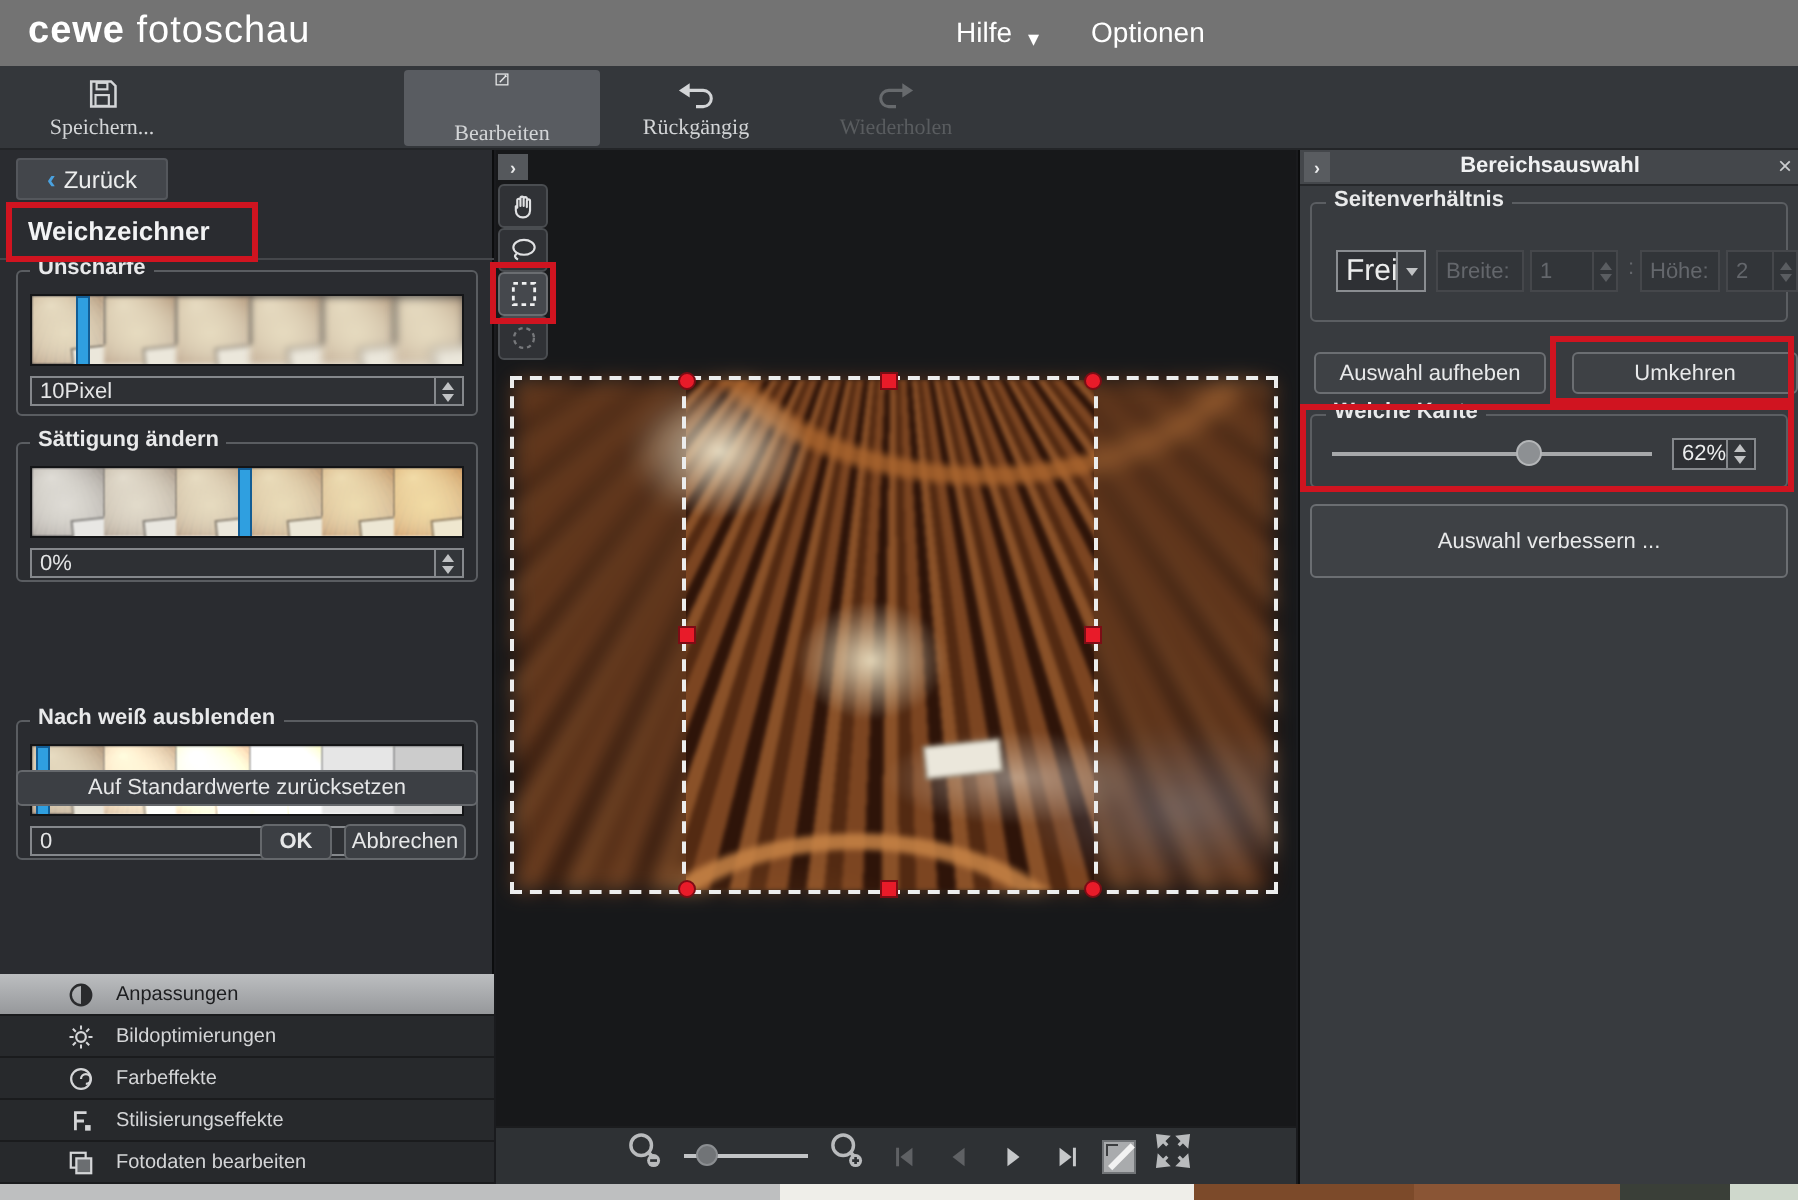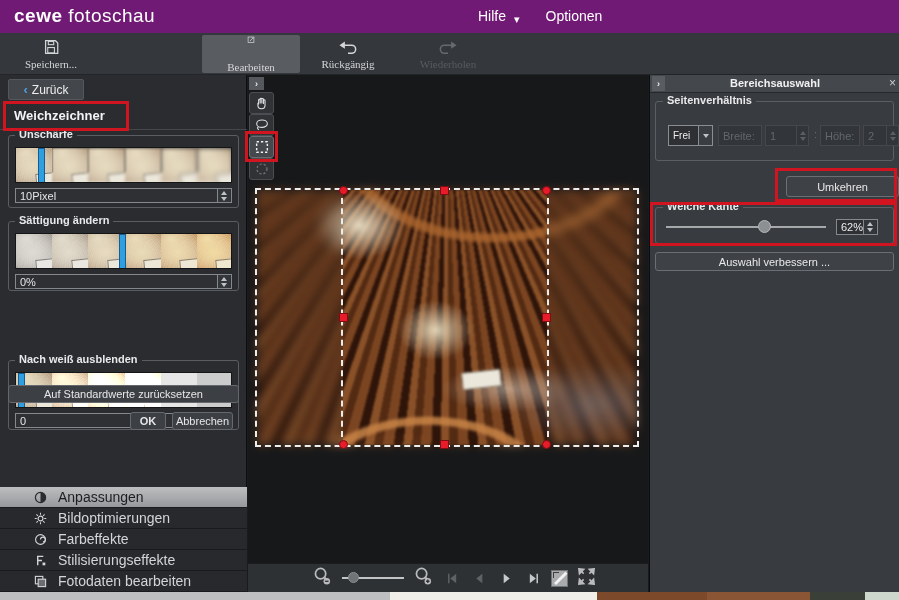--- a/index.html
+++ b/index.html
@@ -1,21 +1,21 @@
 <!DOCTYPE html>
 <html><head>
 <meta charset="utf-8">
 <style>
   * { margin:0; padding:0; box-sizing:border-box; }
   html,body { width:899px; height:600px; background:#101113; }
   body { font-family:"Liberation Sans", sans-serif; }
   .app { position:relative; width:899px; height:600px; overflow:hidden; background:#1a1b1e; }
 
   
-  .titlebar { position:absolute; left:0; top:0; width:899px; height:33px; background:#701a75; color:#fff; }
+  .titlebar { position:absolute; left:0; top:0; width:899px; height:33px; background:#737373; color:#fff; }
   .brand { position:absolute; left:14px; top:5px; font-size:19px; letter-spacing:.5px; color:#fff; }
   .brand .b { font-weight:bold; }
   .menus { position:absolute; left:478px; top:8px; font-size:14px; color:#fff; display:flex; align-items:center; gap:8px; }
   .menus .menu { cursor:default; }
   .menus .chev { font-size:11px; margin-right:18px; position:relative; top:3px; }
 
   
   .toolbar { position:absolute; left:0; top:33px; width:899px; height:42px; background:#34373b; border-bottom:1px solid #232528;font-family:Liberation Serif, serif; }
   .tbtn { position:absolute; top:2px; width:98px; height:38px; display:flex; flex-direction:column; align-items:center; justify-content:center; gap:2px; color:#d3d5d7; font-size:11px; border-radius:2px; }
   .tbtn svg { display:block; }
@@ -37,21 +37,21 @@
   .posbar { position:absolute; top:0; width:7px; height:36px; background:#2f9fe0; border:1px solid #135d94; }
   .spin { position:absolute; left:6px; top:52px; width:217px; height:15px; background:#2e3034; border:1px solid #85888c; font-size:11px; color:#e4e5e6; display:flex; align-items:center; padding-left:4px; }
   .spinner { position:absolute; right:1px; top:0; bottom:0; width:13px; border-left:1px solid #85888c; display:flex; flex-direction:column; align-items:center; justify-content:center; gap:2px; background:#33363a; }
   .tu { width:0; height:0; border-left:3px solid transparent; border-right:3px solid transparent; border-bottom:4px solid #c0c2c4; }
   .td { width:0; height:0; border-left:3px solid transparent; border-right:3px solid transparent; border-top:4px solid #c0c2c4; }
   .lbtn { position:absolute; background:#3c3f44; border:1px solid #65686c; border-radius:3px; color:#e6e7e8; font-size:11px; display:flex; align-items:center; justify-content:center; }
   .reset { left:8px; top:310px; width:231px; height:18px; }
   .okbtn { left:130px; top:337px; width:36px; height:18px;font-weight:bold; }
   .cancelbtn { left:172px; top:337px; width:61px; height:18px; }
   .cats { position:absolute; left:0; top:412px; width:247px; }
-  .cat { position:relative; height:21px; background:#27292c; border-bottom:1px solid #1a1b1d; display:flex; align-items:center; color:#d4d5d7; font-size:14px; }
+  .cat { position:relative; height:21px; background:#27292c; border-bottom:1px solid #1a1b1d; display:flex; align-items:center; color:#d4d5d7; font-size:10px; }
   .cat .cicon { position:absolute; left:34px; display:flex; }
   .cat .clabel { position:absolute; left:58px; }
   .cat.sel { background:linear-gradient(#bcbec0,#96989b); color:#1d1e20; }
 
   
   .canvas { position:absolute; left:248px; top:75px; width:400px; height:517px; background:#17181a; }
   .expandbtn { position:absolute; left:1px; top:2px; width:15px; height:13px; background:#55585c; color:#e8e9ea; font-size:9px; font-weight:bold; display:flex; align-items:center; justify-content:center; }
   .tool { position:absolute; left:1px; width:25px; height:22px; background:#303236; border:1px solid #4a4d51; border-radius:3px; display:flex; align-items:center; justify-content:center; }
   .tool.sel { background:#45484d; border-color:#6a6d71; }
   .tool.dim svg { opacity:.4; }
@@ -88,34 +88,34 @@
   
   .rpanel { position:absolute; left:649px; top:75px; width:250px; height:517px; background:#383b3f; color:#dfe0e2; border-left:1px solid #0c0d0e; }
   .rheader { position:absolute; left:0; top:0; width:250px; height:18px; background:#44474b; border-bottom:1px solid #26282b; }
   .rheader .rtitle { position:absolute; left:0; right:0; top:2px; text-align:center; font-size:11px; font-weight:bold; color:#f0f1f2; }
   .rexpand { position:absolute; left:2px; top:1px; width:13px; height:15px; background:#595c60; color:#ecedee; font-size:9px; font-weight:bold; display:flex; align-items:center; justify-content:center; }
   .rclose { position:absolute; right:4px; top:1px; font-size:12px; color:#caccce; }
   .rgroup { position:absolute; left:5px; width:239px; border:1px solid #5b5e62; border-radius:3px; }
   .rgroup .legend { position:absolute; left:7px; top:-8px; background:#383b3f; padding:0 4px; font-size:11px; font-weight:bold; color:#e8e9ea; white-space:nowrap; }
   .aspect { top:26px; height:60px; }
   .combo { position:absolute; left:12px; top:23px; height:21px; display:flex; }
-  .combo .cv { width:31px; background:#2e3034; border:1px solid #8a8d91; font-size:10px; color:#eceded; display:flex; align-items:center; padding-left:4px; }
+  .combo .cv { width:31px; background:#2e3034; border:1px solid #8a8d91; font-size:15px; color:#eceded; display:flex; align-items:center; padding-left:4px; }
   .combo .ca { width:14px; background:#3a3d41; border:1px solid #8a8d91; border-left:none; display:flex; align-items:center; justify-content:center; }
   .dis-box { position:absolute; top:23px; height:21px; border:1px solid #45474b; background:#323539; color:#64676c; font-size:11px; display:flex; align-items:center; padding-left:4px; }
   .dis-sep { position:absolute; top:26px; color:#64676c; font-size:11px; }
   .dis-spinner { border-left:1px solid #45474b; }
   .dis-spinner .tu { border-bottom-color:#5a5d61; } .dis-spinner .td { border-top-color:#5a5d61; }
   .rbtn { position:absolute; background:#3e4145; border:1px solid #6b6e72; border-radius:3px; color:#e8e9ea; font-size:11px; display:flex; align-items:center; justify-content:center; }
   .clearbtn { left:7px; top:101px; width:116px; height:21px; }
   .invertbtn { left:136px; top:101px; width:113px; height:21px; }
   .feather { top:132px; height:37px; }
   .ftrack { position:absolute; left:10px; top:18px; width:160px; height:2px; background:#a6a8aa; }
   .fthumb { position:absolute; top:-6px; width:13px; height:13px; border-radius:50%; background:#8d9093; border:1px solid #b4b6b8; }
   .fval { position:absolute; left:180px; top:11px; width:42px; height:16px; background:#2e3034; border:1px solid #85888c; font-size:11px; color:#eceded; display:flex; align-items:center; padding-left:4px; }
-  .improvebtn { left:5px; top:177px; width:239px; height:19px; }
+  .improvebtn { left:5px; top:177px; width:239px; height:37px; }
 
   
   .bstrip { position:absolute; left:0; top:592px; height:8px; }
 
   
   .anno { position:absolute; border:3px solid #d01420; z-index:60; pointer-events:none; }
 </style>
 </head>
 <body>
 
@@ -406,20 +406,21 @@
         </div>
       <span class="dis-sep" style="left:158px;">:</span>
       <div class="dis-box" style="left:164px; width:40px;">Höhe:</div>
       <div class="dis-box" style="left:207px; width:24px;">2</div>
       <div class="dis-box dis-spinner" style="left:230px; width:13px; flex-direction:column; justify-content:center; gap:2px; padding-left:0; align-items:center;">
           <i class="tu"></i>
           <i class="td"></i>
         </div>
     </div>
 
+    <div class="rbtn clearbtn">Auswahl aufheben</div>
     <div class="rbtn invertbtn">Umkehren</div>
 
     <div class="rgroup feather">
       <span class="legend">Weiche Kante</span>
       <div class="ftrack">
         <div class="fthumb" style="left: calc(62% - 7px);"></div>
       </div>
       <div class="fval">
         <span>62%</span>
         <div class="spinner">

